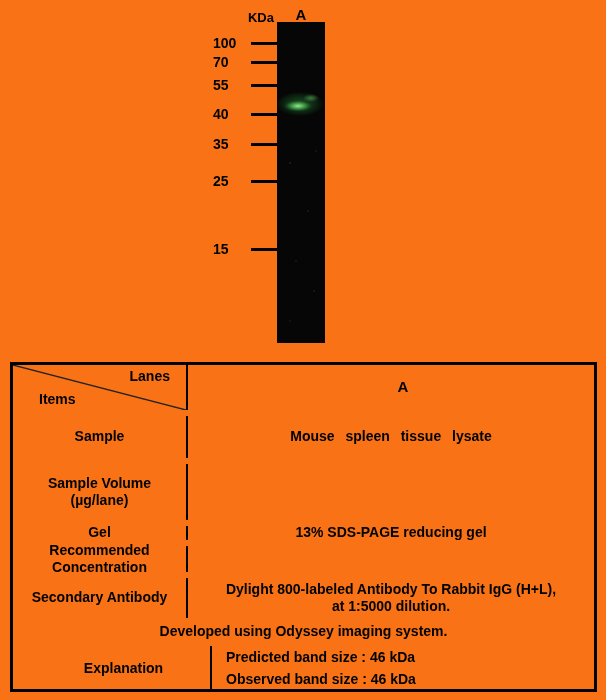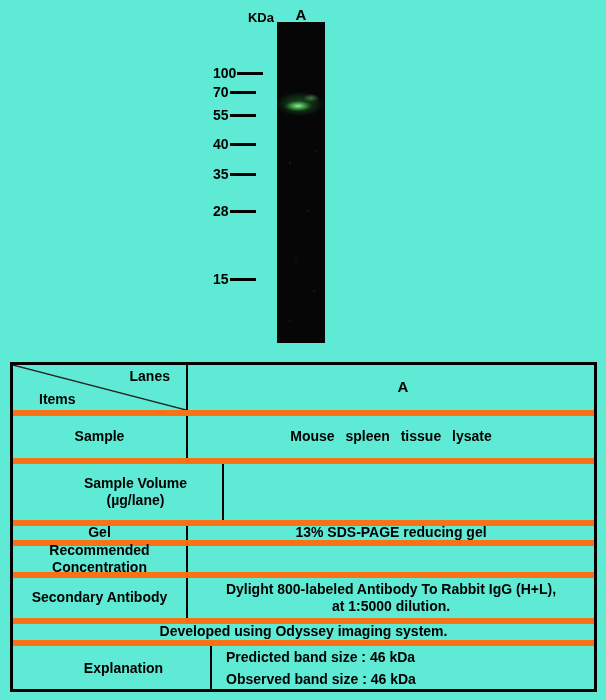--- a/index.html
+++ b/index.html
@@ -1,18 +1,18 @@
 <!DOCTYPE html>
 <html><head>
 <meta charset="utf-8">
 <style>
   html,body { margin:0; padding:0; background:#ffffff; }
   .screen {
     position:relative; width:606px; height:700px;
-    background:#5eead4; overflow:hidden;
+    background:#f97316; overflow:hidden;
     font-family:"Liberation Sans", sans-serif;
     color:#000;
   }
 
   
   .kda-label {
     position:absolute; left:236px; top:10px; width:38px;
     text-align:right; font-size:13px; font-weight:700; letter-spacing:0px;
   }
   .lane-letter {
@@ -35,21 +35,21 @@
     background:rgba(70,160,70,0.22);
     box-shadow: 18px 48px 0 rgba(70,160,70,0.18),
                 6px 98px 0 rgba(70,160,70,0.16),
                 24px 128px 0 rgba(70,160,70,0.18),
                 0px 158px 0 rgba(70,160,70,0.14),
                 16px 182px 0 rgba(70,160,70,0.16),
                 26px -12px 0 rgba(70,160,70,0.15);
   }
   .marker {
     position:absolute; left:213px; width:64px; height:18px;
-    display:flex; align-items:center; justify-content:flex-start;margin-top:30px;
+    display:flex; align-items:center; justify-content:space-between;
   }
   .marker .mlabel { font-size:14px; font-weight:700; line-height:18px; }
   .marker .mline { width:26px; height:3px; background:#000; margin-left:1px; }
 
   
   .wb-table {
     position:absolute; left:10px; top:362px; width:587px; height:330px;
     border:3px solid #000; box-sizing:border-box;
     font-size:14px; font-weight:700; line-height:1.25;
   }
@@ -59,21 +59,21 @@
     width:175px; box-sizing:border-box; border-right:2px solid #000;
     display:flex; align-items:center; justify-content:center;
     text-align:center; white-space:pre-line; padding:0 4px;
   }
   .cr {
     flex:1; display:flex; align-items:center; justify-content:center;
     text-align:center; white-space:pre-line; padding:0 6px; box-sizing:border-box;
   }
   .h-header { height:45px;gap:24px; }
   .h-sample { height:48px; }
-  .h-svol   { height:62px;padding-left:36px; }
+  .h-svol   { height:62px; }
   .h-gel    { height:20px; }
   .h-rec    { height:32px; }
   .h-sec    { height:46px; }
   .h-dev    { height:22px; }
   .h-exp    { height:51px;padding-left:24px; }
 
   .corner-cell { position:relative; justify-content:flex-start; align-items:stretch; padding:0; }
   .corner-cell svg { position:absolute; inset:0; width:100%; height:100%; }
   .corner-lanes { position:absolute; top:3px; right:16px; font-size:14px; }
   .corner-items { position:absolute; bottom:2px; left:26px; font-size:14px; }
@@ -110,21 +110,21 @@
   </div>
   <div class="marker" style="top:105px">
     <span class="mlabel">40</span>
       <span class="mline"></span>
   </div>
   <div class="marker" style="top:135px">
     <span class="mlabel">35</span>
       <span class="mline"></span>
   </div>
   <div class="marker" style="top:172px">
-    <span class="mlabel">28</span>
+    <span class="mlabel">25</span>
       <span class="mline"></span>
   </div>
   <div class="marker" style="top:240px">
     <span class="mlabel">15</span>
       <span class="mline"></span>
   </div>
 
   <div class="wb-table">
 
     <div class="trow first h-header">

